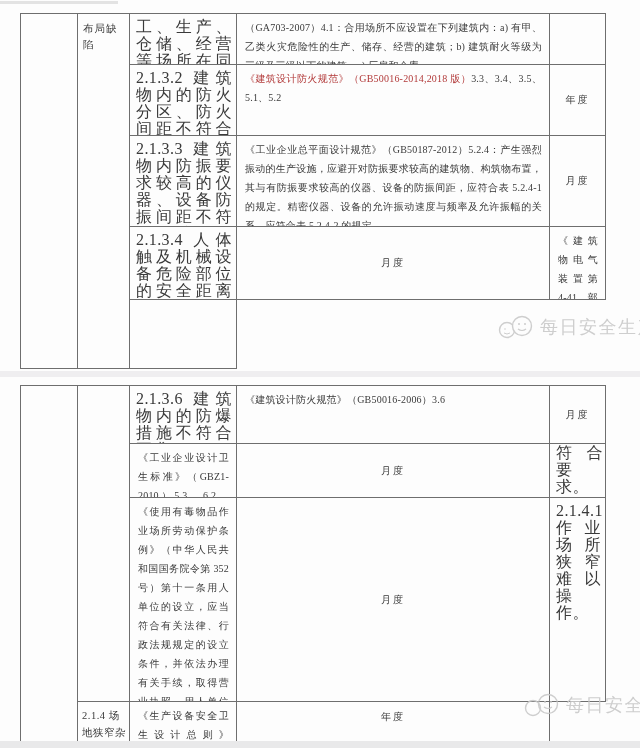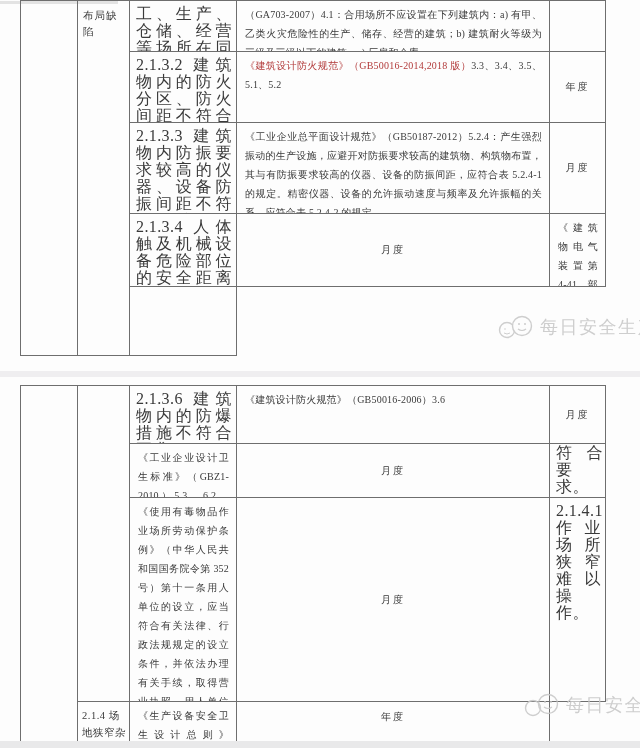--- a/index.html
+++ b/index.html
@@ -9,21 +9,21 @@
     font-family:"Liberation Serif","DejaVu Serif",serif;
   }
   
   .tbl {
     position:absolute; left:20px;
     display:grid;
     grid-template-columns:57px 52px 107px 313px 56px;
     border-top:1px solid #6e6e6e;
     border-left:1px solid #6e6e6e;
   }
-  #tbl1 { top:0;  grid-template-rows:51px 71px 91px 73px 69px; }
+  #tbl1 { top:13px;  grid-template-rows:51px 71px 91px 73px 69px; }
   #tbl2 { top:385px; grid-template-rows:58px 54px 204px 62px; }
   .c {
     border-right:1px solid #6e6e6e;
     border-bottom:1px solid #6e6e6e;
     box-sizing:border-box; overflow:hidden;
   }
   .colA1 { grid-row:1/6; grid-column:1; }
   .colB1 { grid-row:1/6; grid-column:2; }
   .colA2 { grid-row:1/5; grid-column:1; }
   .colB2e{ grid-row:1/4; grid-column:2; }

